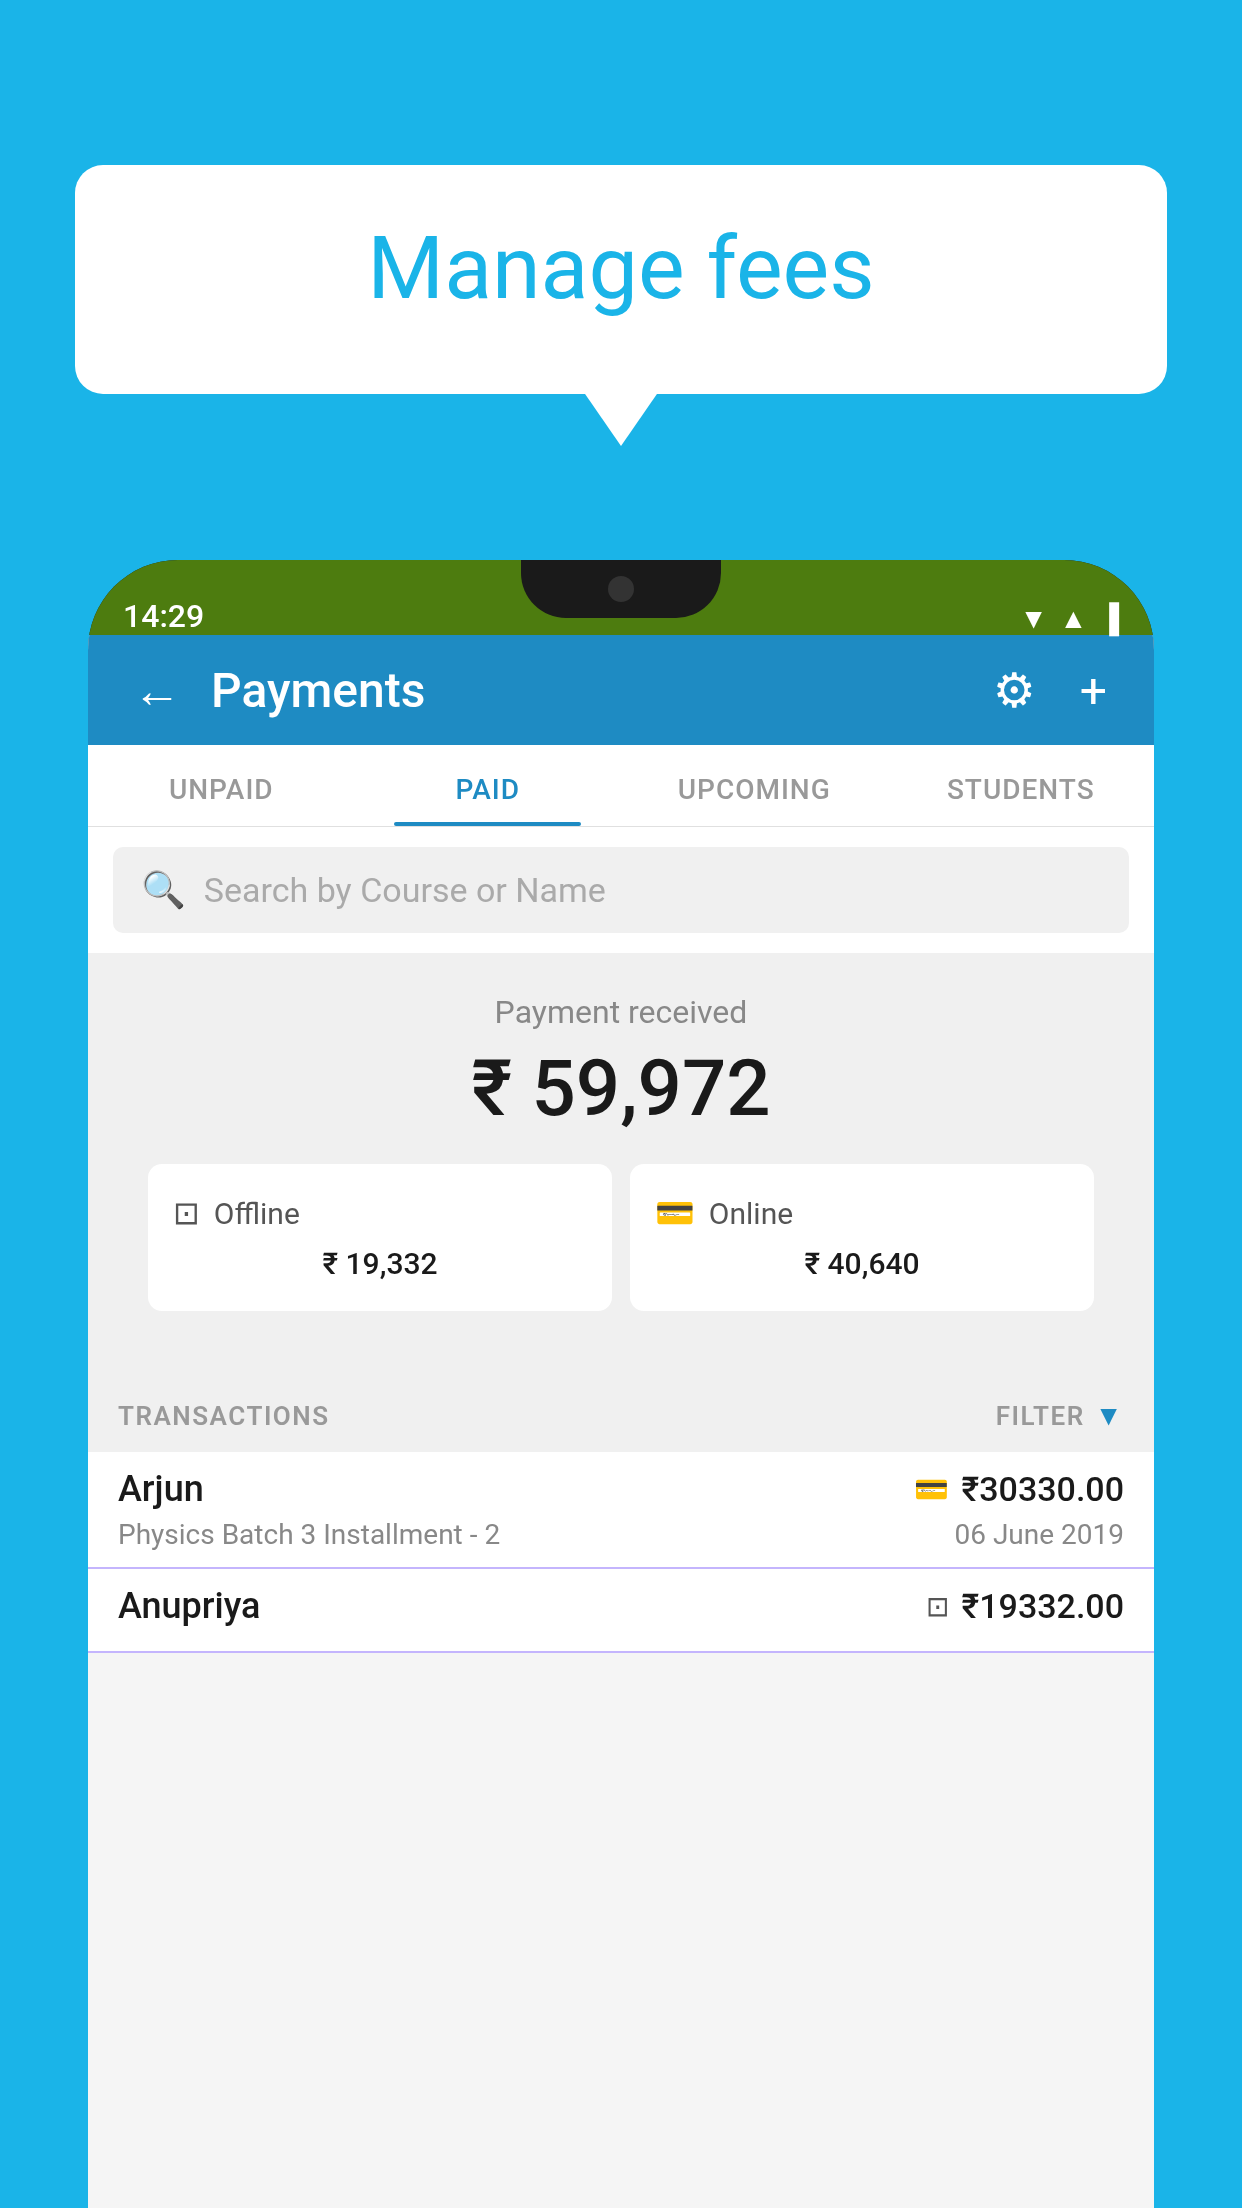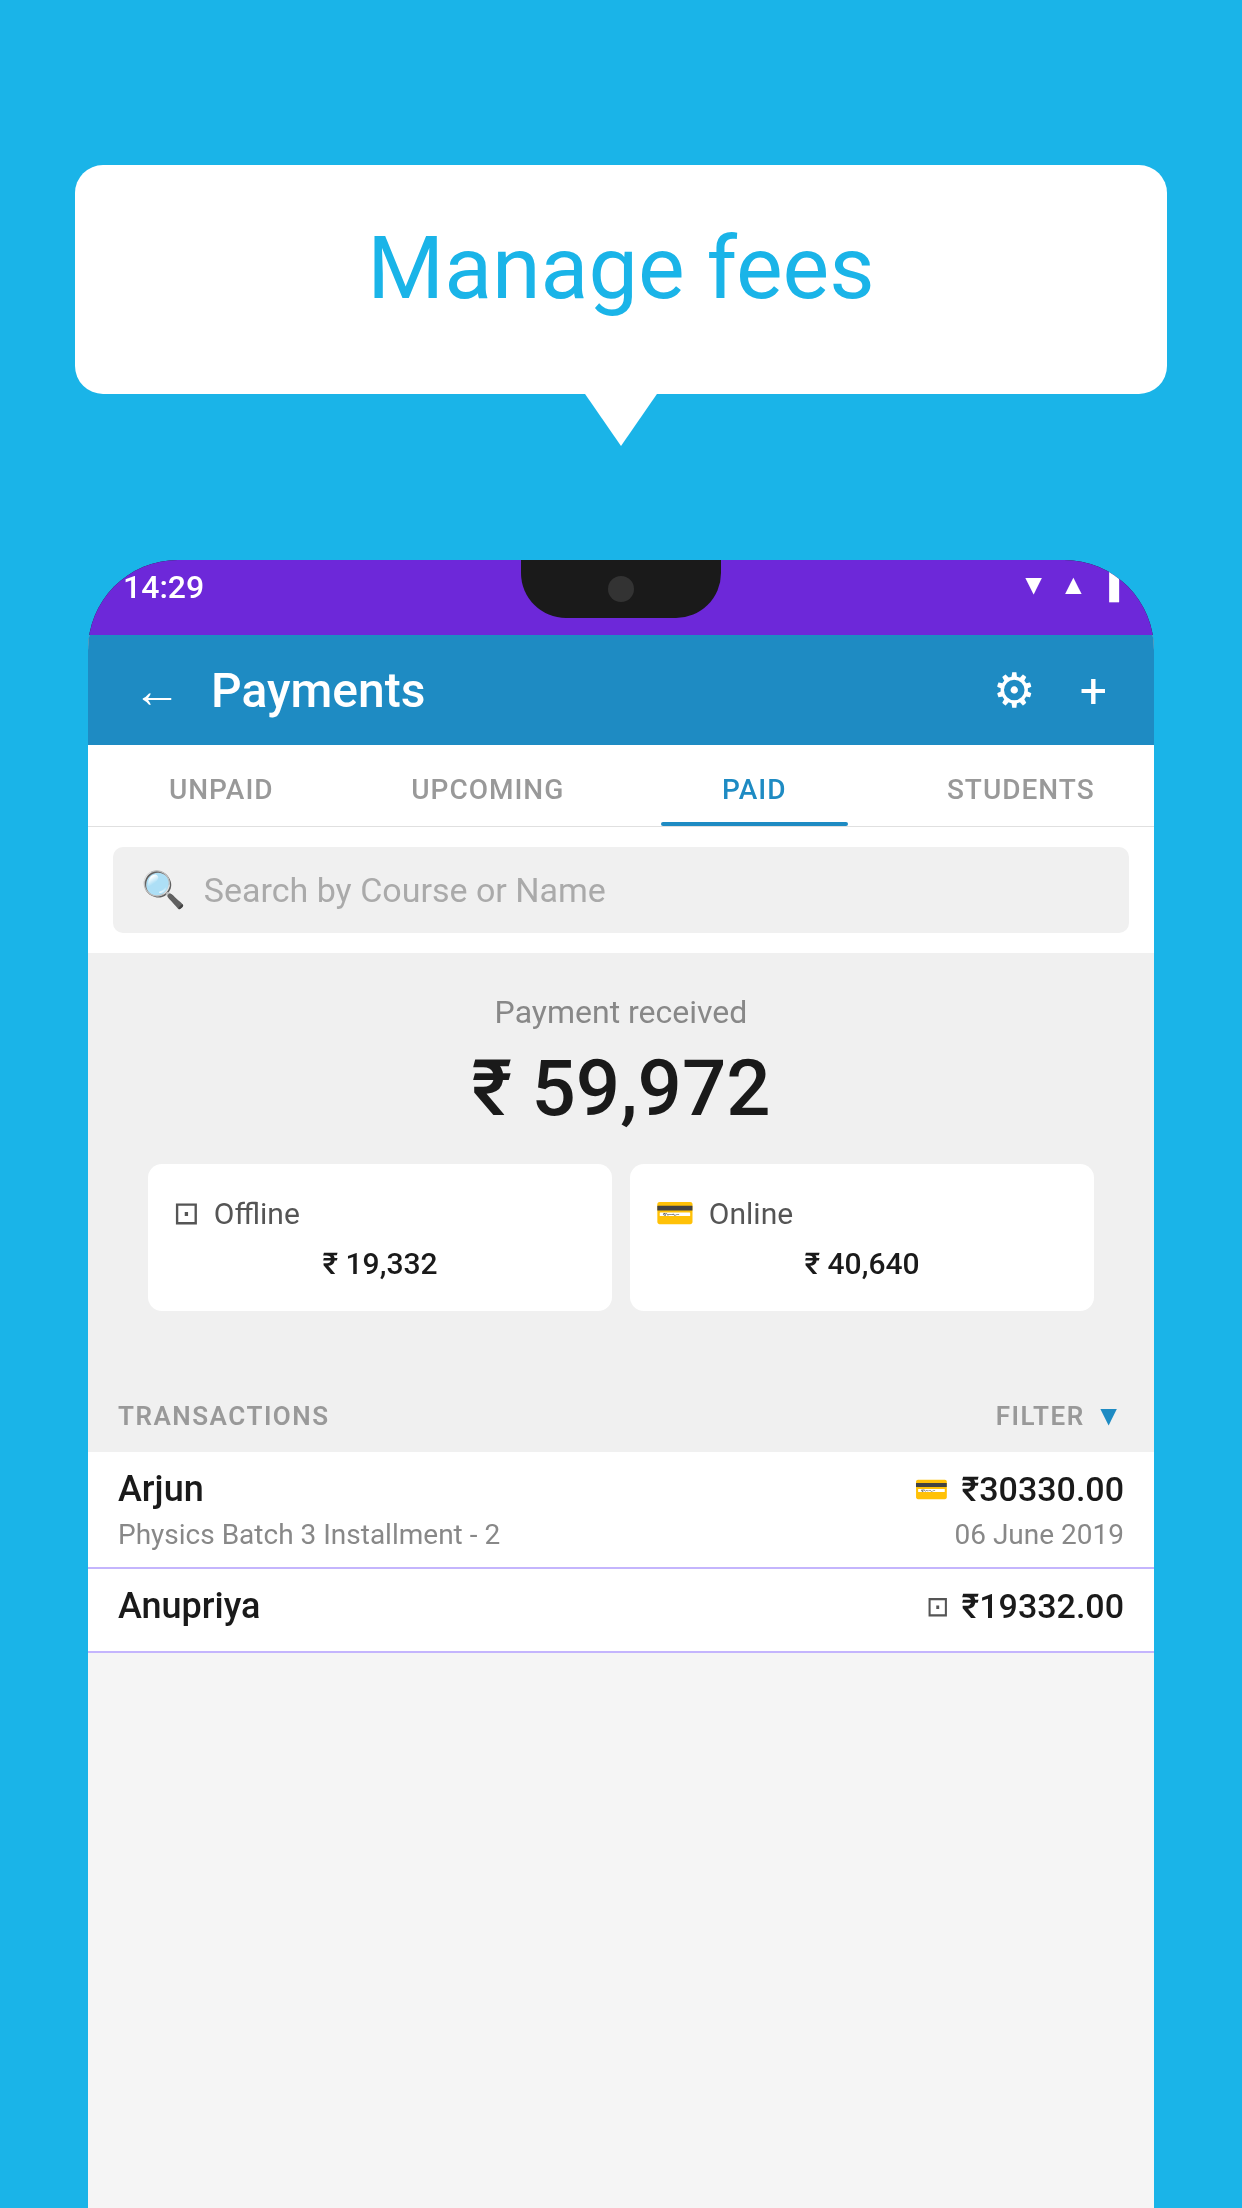--- a/index.html
+++ b/index.html
@@ -81,23 +81,23 @@
       margin: 16px auto 0;
     }
 
     
     .status-bar {
       position: relative;
       top: 0;
       left: 0;
       right: 0;
       height: 75px;
-      background: #6d28d9;
-      display: flex;
-      align-items: flex-start;
+      background: #4d7c0f;
+      display: flex;
+      align-items: flex-end;
       justify-content: space-between;
       padding: 0 35px;
       padding-top: 8px;
       border-radius: 78px 78px 0 0;
     }
     .status-time {
       color: white;
       font-size: 32px;
       font-weight: 500;
     }
@@ -352,22 +352,22 @@
 
     <div class="top-bar">
       <div class="back-btn">←</div>
       <div class="top-title">Payments</div>
       <div class="gear-btn">⚙</div>
       <div class="plus-btn">+</div>
     </div>
 
     <div class="tabs">
       <div class="tab">UNPAID</div>
+      <div class="tab active">PAID</div>
       <div class="tab">UPCOMING</div>
-      <div class="tab active">PAID</div>
       <div class="tab">STUDENTS</div>
     </div>
 
     <div class="search-container">
       <div class="search-bar">
         <span class="search-icon-el">🔍</span>
         <span class="search-placeholder">Search by Course or Name</span>
       </div>
     </div>
 

